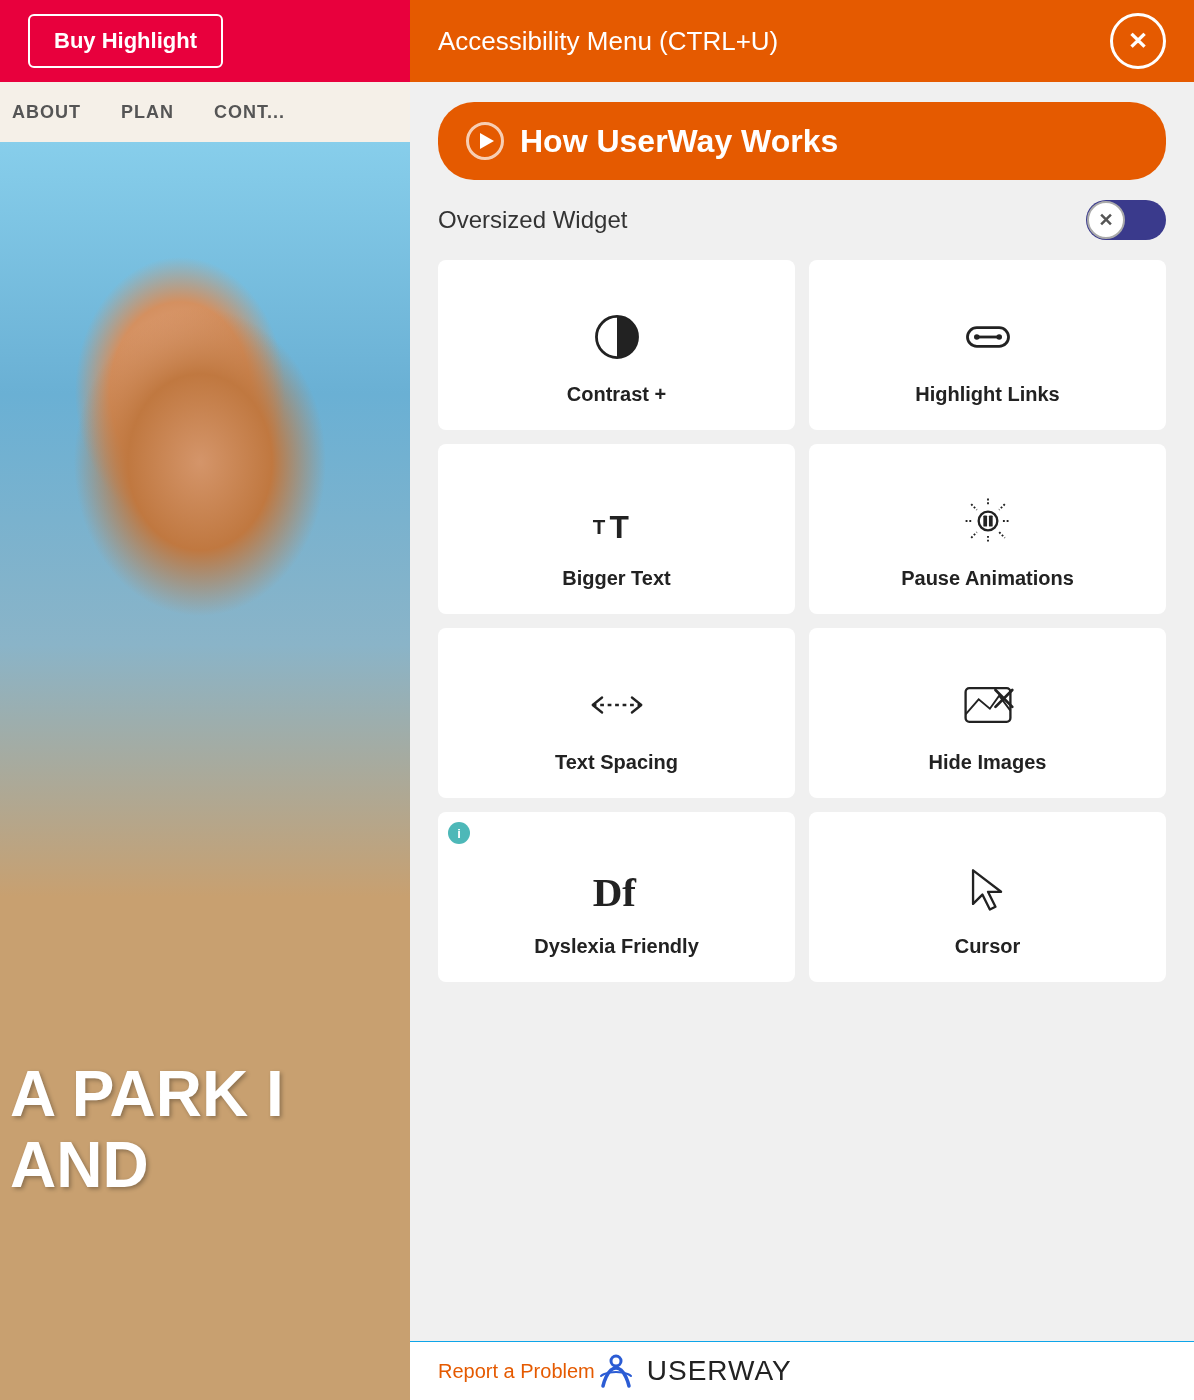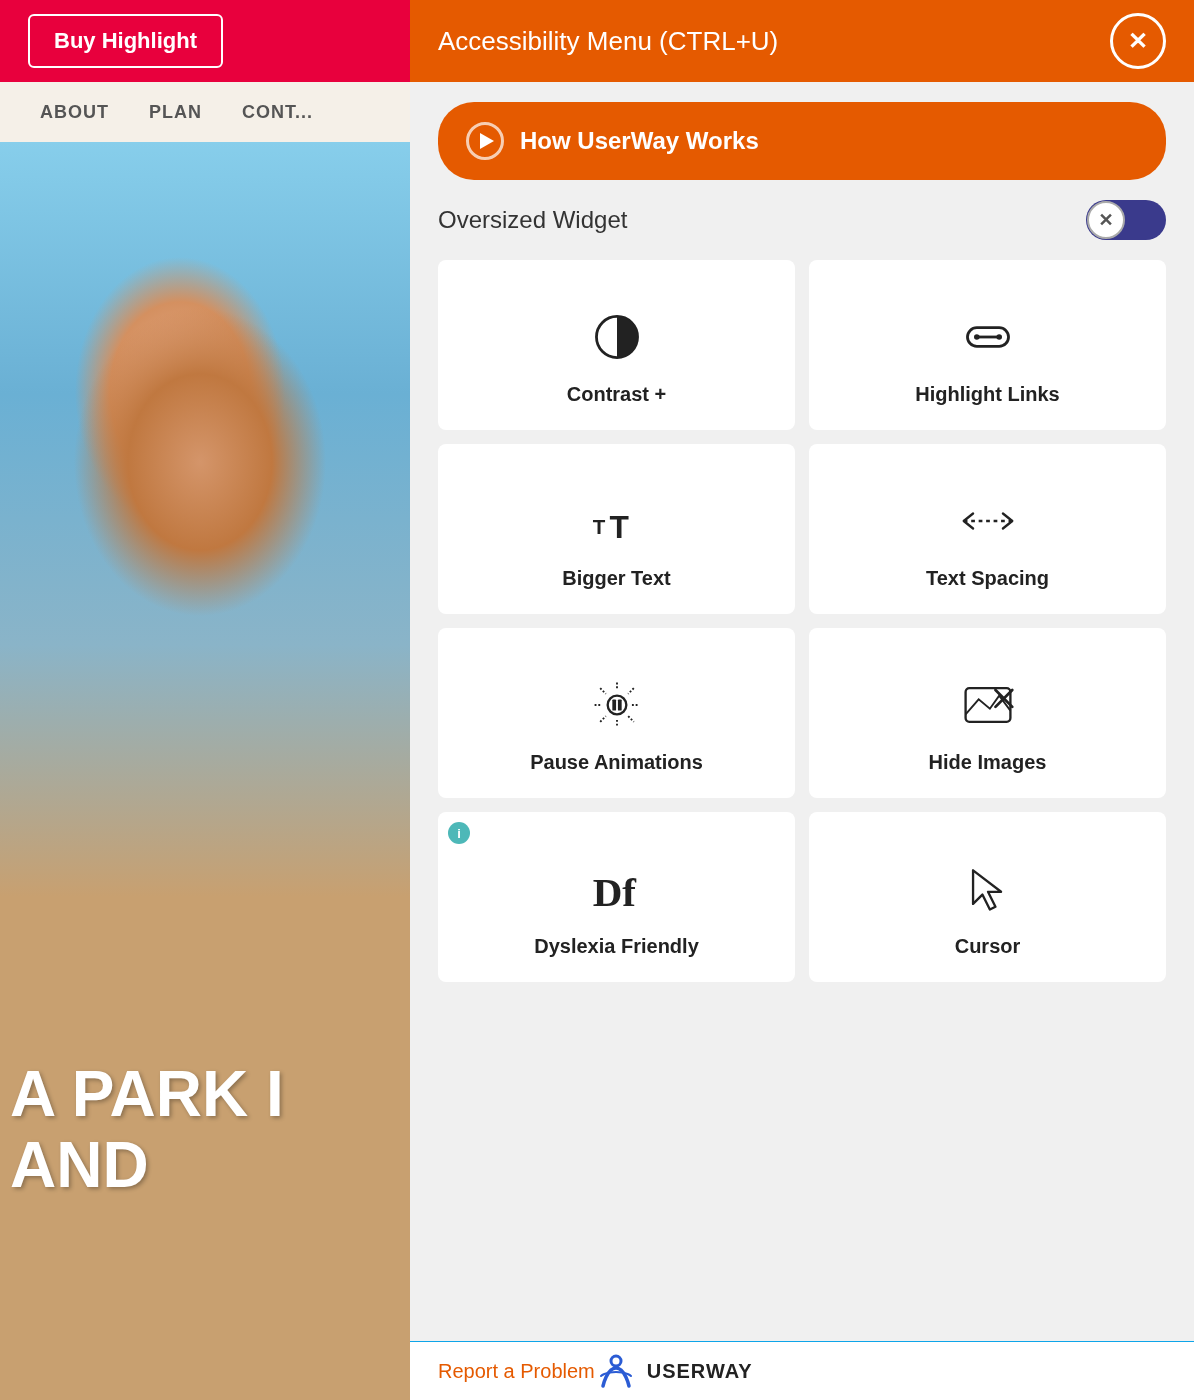--- a/index.html
+++ b/index.html
@@ -38,21 +38,21 @@
       font-size: 22px;
       font-weight: 600;
       cursor: pointer;
     }
 
     .bg-nav {
       background: #f5f0e8;
       height: 60px;
       display: flex;
       align-items: center;
-      padding: 0 40px;
+      padding: 0 12px;
       gap: 40px;
     }
 
     .bg-nav span {
       font-size: 18px;
       font-weight: 700;
       color: #555;
       letter-spacing: 1px;
     }
 
@@ -140,21 +140,21 @@
       overflow-y: auto;
     }
 
     
     .how-it-works-btn {
       background: #e55a00;
       color: white;
       border: none;
       border-radius: 36px;
       padding: 20px 28px;
-      font-size: 24px;
+      font-size: 32px;
       font-weight: 700;
       display: flex;
       align-items: center;
       gap: 16px;
       cursor: pointer;
       width: 100%;
     }
 
     .play-icon {
       width: 38px;
@@ -295,22 +295,22 @@
       align-items: center;
       gap: 10px;
     }
 
     .userway-logo-icon {
       width: 42px;
       height: 42px;
     }
 
     .userway-logo-text {
-      font-size: 20px;
-      font-weight: 700;
+      font-size: 28px;
+      font-weight: 400;
       color: #222;
       letter-spacing: 1px;
     }
 
     
     .icon-svg {
       width: 56px;
       height: 56px;
     }
   </style>
@@ -385,31 +385,20 @@
       <div class="feature-card">
         <div class="feature-icon">
           <svg class="icon-svg" viewBox="0 0 60 60" fill="none" xmlns="http://www.w3.org/2000/svg">
 
             <text x="4" y="44" font-size="22" font-weight="700" fill="#222" font-family="Arial">T</text>
 
             <text x="22" y="48" font-size="34" font-weight="700" fill="#222" font-family="Arial">T</text>
           </svg>
         </div>
         <span class="feature-label">Bigger Text</span>
-      </div>
-
-      <div class="feature-card">
-        <div class="feature-icon">
-          <svg class="icon-svg" viewBox="0 0 60 60" fill="none" xmlns="http://www.w3.org/2000/svg">
-            <line x1="4" y1="30" x2="56" y2="30" stroke="#222" stroke-width="2.5" stroke-dasharray="4 4"></line>
-            <polyline points="46,22 56,30 46,38" stroke="#222" stroke-width="2.5" fill="none" stroke-linecap="round" stroke-linejoin="round"></polyline>
-            <polyline points="14,22 4,30 14,38" stroke="#222" stroke-width="2.5" fill="none" stroke-linecap="round" stroke-linejoin="round"></polyline>
-          </svg>
-        </div>
-        <span class="feature-label">Text Spacing</span>
       </div>
 
       <div class="feature-card">
         <div class="feature-icon">
           <svg class="icon-svg" viewBox="0 0 60 60" fill="none" xmlns="http://www.w3.org/2000/svg">
 
             <circle cx="30" cy="30" r="10" stroke="#222" stroke-width="2.5"></circle>
 
             <line x1="30" y1="6" x2="30" y2="14" stroke="#222" stroke-width="2" stroke-dasharray="2 2"></line>
             <line x1="30" y1="46" x2="30" y2="54" stroke="#222" stroke-width="2" stroke-dasharray="2 2"></line>
@@ -418,20 +407,31 @@
             <line x1="12" y1="12" x2="18" y2="18" stroke="#222" stroke-width="2" stroke-dasharray="2 2"></line>
             <line x1="42" y1="42" x2="48" y2="48" stroke="#222" stroke-width="2" stroke-dasharray="2 2"></line>
             <line x1="48" y1="12" x2="42" y2="18" stroke="#222" stroke-width="2" stroke-dasharray="2 2"></line>
             <line x1="12" y1="48" x2="18" y2="42" stroke="#222" stroke-width="2" stroke-dasharray="2 2"></line>
 
             <rect x="25" y="24" width="4" height="12" rx="1" fill="#222"></rect>
             <rect x="31" y="24" width="4" height="12" rx="1" fill="#222"></rect>
           </svg>
         </div>
         <span class="feature-label">Pause Animations</span>
+      </div>
+
+      <div class="feature-card">
+        <div class="feature-icon">
+          <svg class="icon-svg" viewBox="0 0 60 60" fill="none" xmlns="http://www.w3.org/2000/svg">
+            <line x1="4" y1="30" x2="56" y2="30" stroke="#222" stroke-width="2.5" stroke-dasharray="4 4"></line>
+            <polyline points="46,22 56,30 46,38" stroke="#222" stroke-width="2.5" fill="none" stroke-linecap="round" stroke-linejoin="round"></polyline>
+            <polyline points="14,22 4,30 14,38" stroke="#222" stroke-width="2.5" fill="none" stroke-linecap="round" stroke-linejoin="round"></polyline>
+          </svg>
+        </div>
+        <span class="feature-label">Text Spacing</span>
       </div>
 
       <div class="feature-card">
         <div class="feature-icon">
           <svg class="icon-svg" viewBox="0 0 60 60" fill="none" xmlns="http://www.w3.org/2000/svg">
             <rect x="6" y="12" width="48" height="36" rx="4" stroke="#222" stroke-width="2.5"></rect>
 
             <polyline points="6,40 20,24 32,34 42,20 54,36" stroke="#222" stroke-width="2" fill="none"></polyline>
 
             <line x1="38" y1="14" x2="56" y2="32" stroke="#222" stroke-width="3" stroke-linecap="round"></line>

